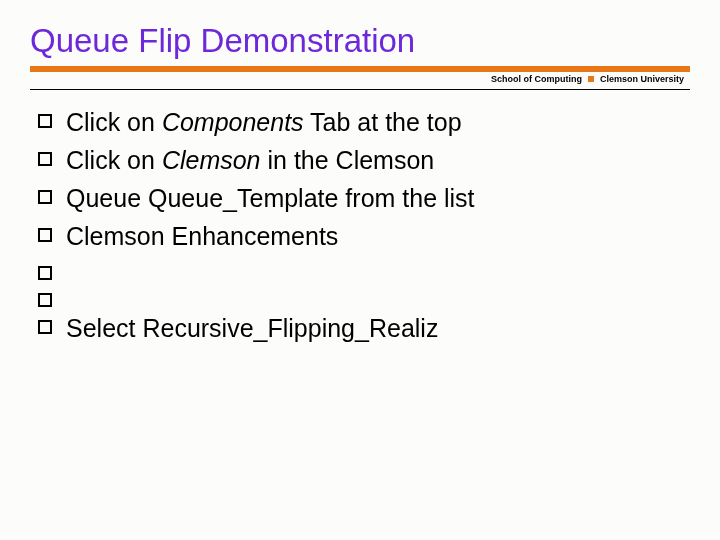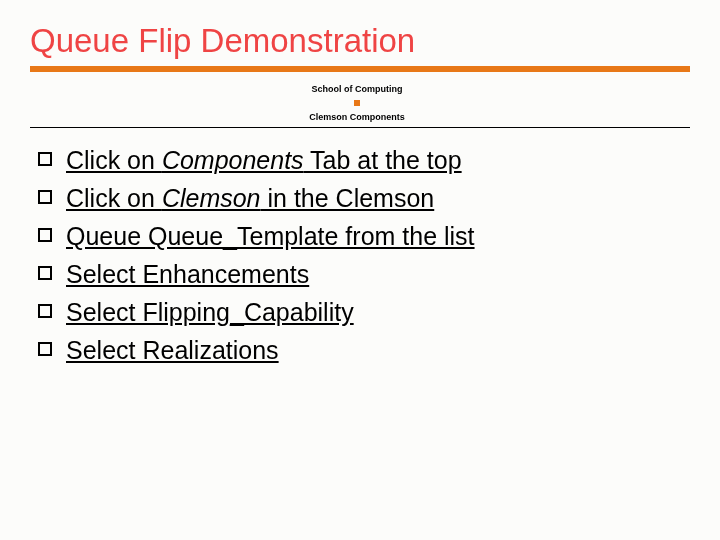--- a/index.html
+++ b/index.html
@@ -7,21 +7,21 @@
     width: 720px;
     height: 540px;
     background: #fcfcfa;
     font-family: Verdana, Geneva, sans-serif;
     padding: 22px 30px 30px 30px;
     overflow: hidden;
   }
   .title {
     font-size: 33px;
     font-weight: 400;
-    color: #ef4444;
+    color: #6d28d9;
     margin-bottom: 6px;
     letter-spacing: 0px;
   }
   .divider {
     width: 100%;
     margin-bottom: 1px;
   }
   .thick-bar {
     height: 6px;
     background: #e87817;
@@ -33,23 +33,22 @@
     width: 100%;
     margin-top: 1px;
   }
   .subheader {
     display: flex;
     justify-content: flex-end;
     align-items: center;
     font-size: 9px;
     font-weight: bold;
     color: #000;
-    padding: 12px 6px 4px 0;
+    padding: 2px 6px 4px 0;
     gap: 6px;
-    flex-direction: column;
   }
   .subheader .sq {
     width: 6px;
     height: 6px;
     background: #e87817;
     display: inline-block;
   }
   .content {
     padding: 14px 0 0 8px;
   }
@@ -63,59 +62,60 @@
     height: 14px;
     border: 2px solid #000;
     margin-top: 9px;
     margin-right: 14px;
     flex-shrink: 0;
   }
   .text {
     font-size: 25px;
     color: #000;
     line-height: 1.36;
-    text-decoration: underline;
   }
   .text em {
     font-style: italic;
   }
 </style>
 </head>
 <body>
 
 <div class="title">Queue Flip Demonstration</div>
 
 <div class="divider">
   <div class="thick-bar"></div>
   <div class="subheader">
     <span>School of Computing</span>
     <span class="sq"></span>
-    <span>Clemson Components</span>
+    <span>Clemson University</span>
   </div>
   <div class="thin-bar"></div>
 </div>
 
 <div class="content">
   <div class="item">
     <div class="bullet"></div>
     <div class="text"><span>Click on </span><em>Components</em><span> Tab at the top</span></div>
   </div>
   <div class="item">
     <div class="bullet"></div>
     <div class="text"><span>Click on </span><em>Clemson</em><span> in the Clemson</span></div>
   </div>
   <div class="item">
     <div class="bullet"></div>
     <div class="text"><span>Queue Queue_Template from the list</span><em></em><span></span></div>
   </div>
   <div class="item">
     <div class="bullet"></div>
-    <div class="text"><span>Select Enhancements</span><em></em><span></span></div>
+    <div class="text"><span>Clemson Enhancements</span><em></em><span></span></div>
   </div>
   <div class="item">
     <div class="bullet"></div>
-    <div class="text"><span>Select Flipping_Capability</span><em></em><span></span></div>
   </div>
   <div class="item">
     <div class="bullet"></div>
-    <div class="text"><span>Select Realizations</span><em></em><span></span></div>
+  </div>
+  <div class="item">
+    <div class="bullet"></div>
+    <div class="text"><span>Select Recursive_Flipping_Realiz</span><em></em><span></span></div>
   </div>
 </div>
 
 </body></html>

